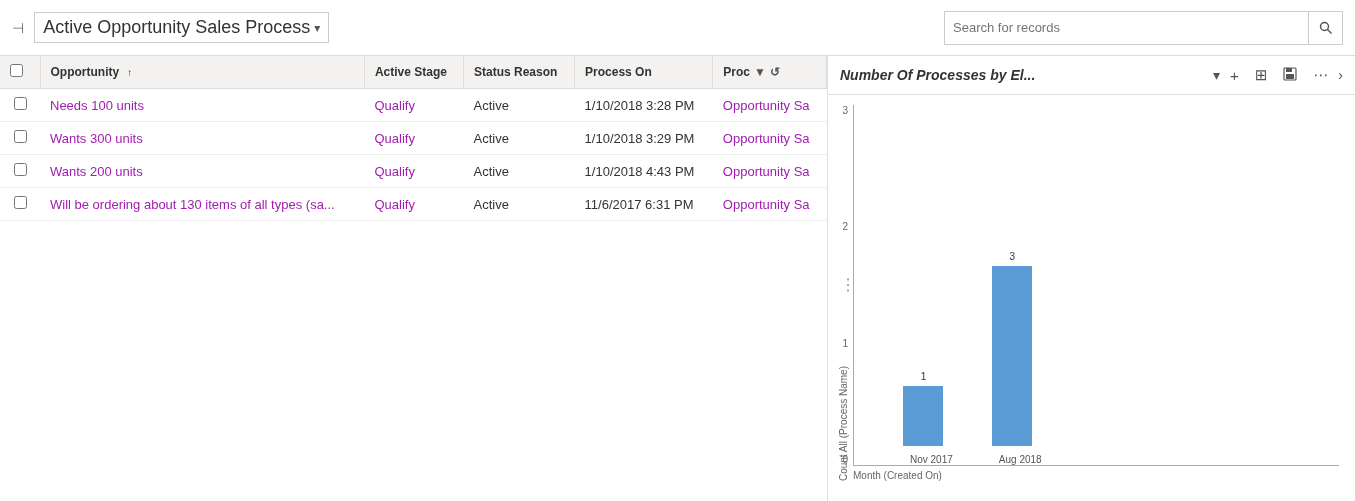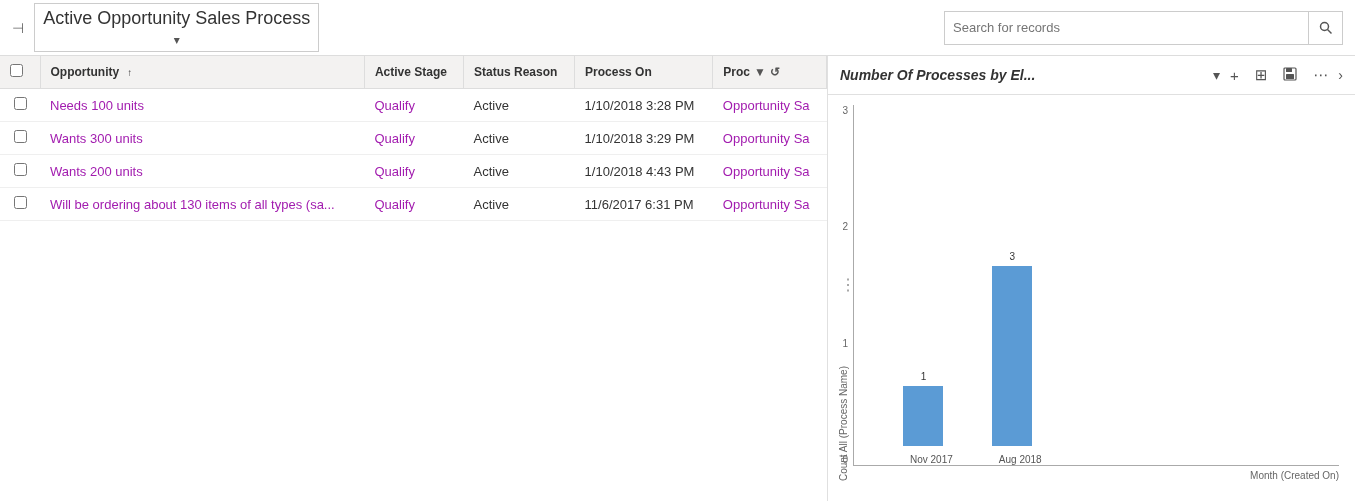--- a/index.html
+++ b/index.html
@@ -20,21 +20,20 @@
       font-size: 14px;
       flex-shrink: 0;
     }
     .header-title-container {
       display: flex;
       align-items: center;
       gap: 4px;
       border: 1px solid #ccc;
       padding: 4px 8px;
       background: #fff;
-      flex-direction: column;
     }
     .header-title {
       font-size: 18px;
       color: #333;
       font-weight: 400;
     }
     .header-dropdown-icon {
       font-size: 12px;
       color: #555;
     }
@@ -241,21 +240,21 @@
       width: 40px;
     }
     .bar-label {
       font-size: 10px;
       color: #555;
       margin-top: 4px;
       white-space: nowrap;
       margin-left: 16px;
     }
     .x-axis-label {
-      text-align: right;
+      text-align: left;
       font-size: 10px;
       color: #666;
       margin-top: 4px;
     }
     .dots-vertical {
       position: absolute;
       left: -14px;
       top: 50%;
       transform: translateY(-50%);
       font-size: 16px;

